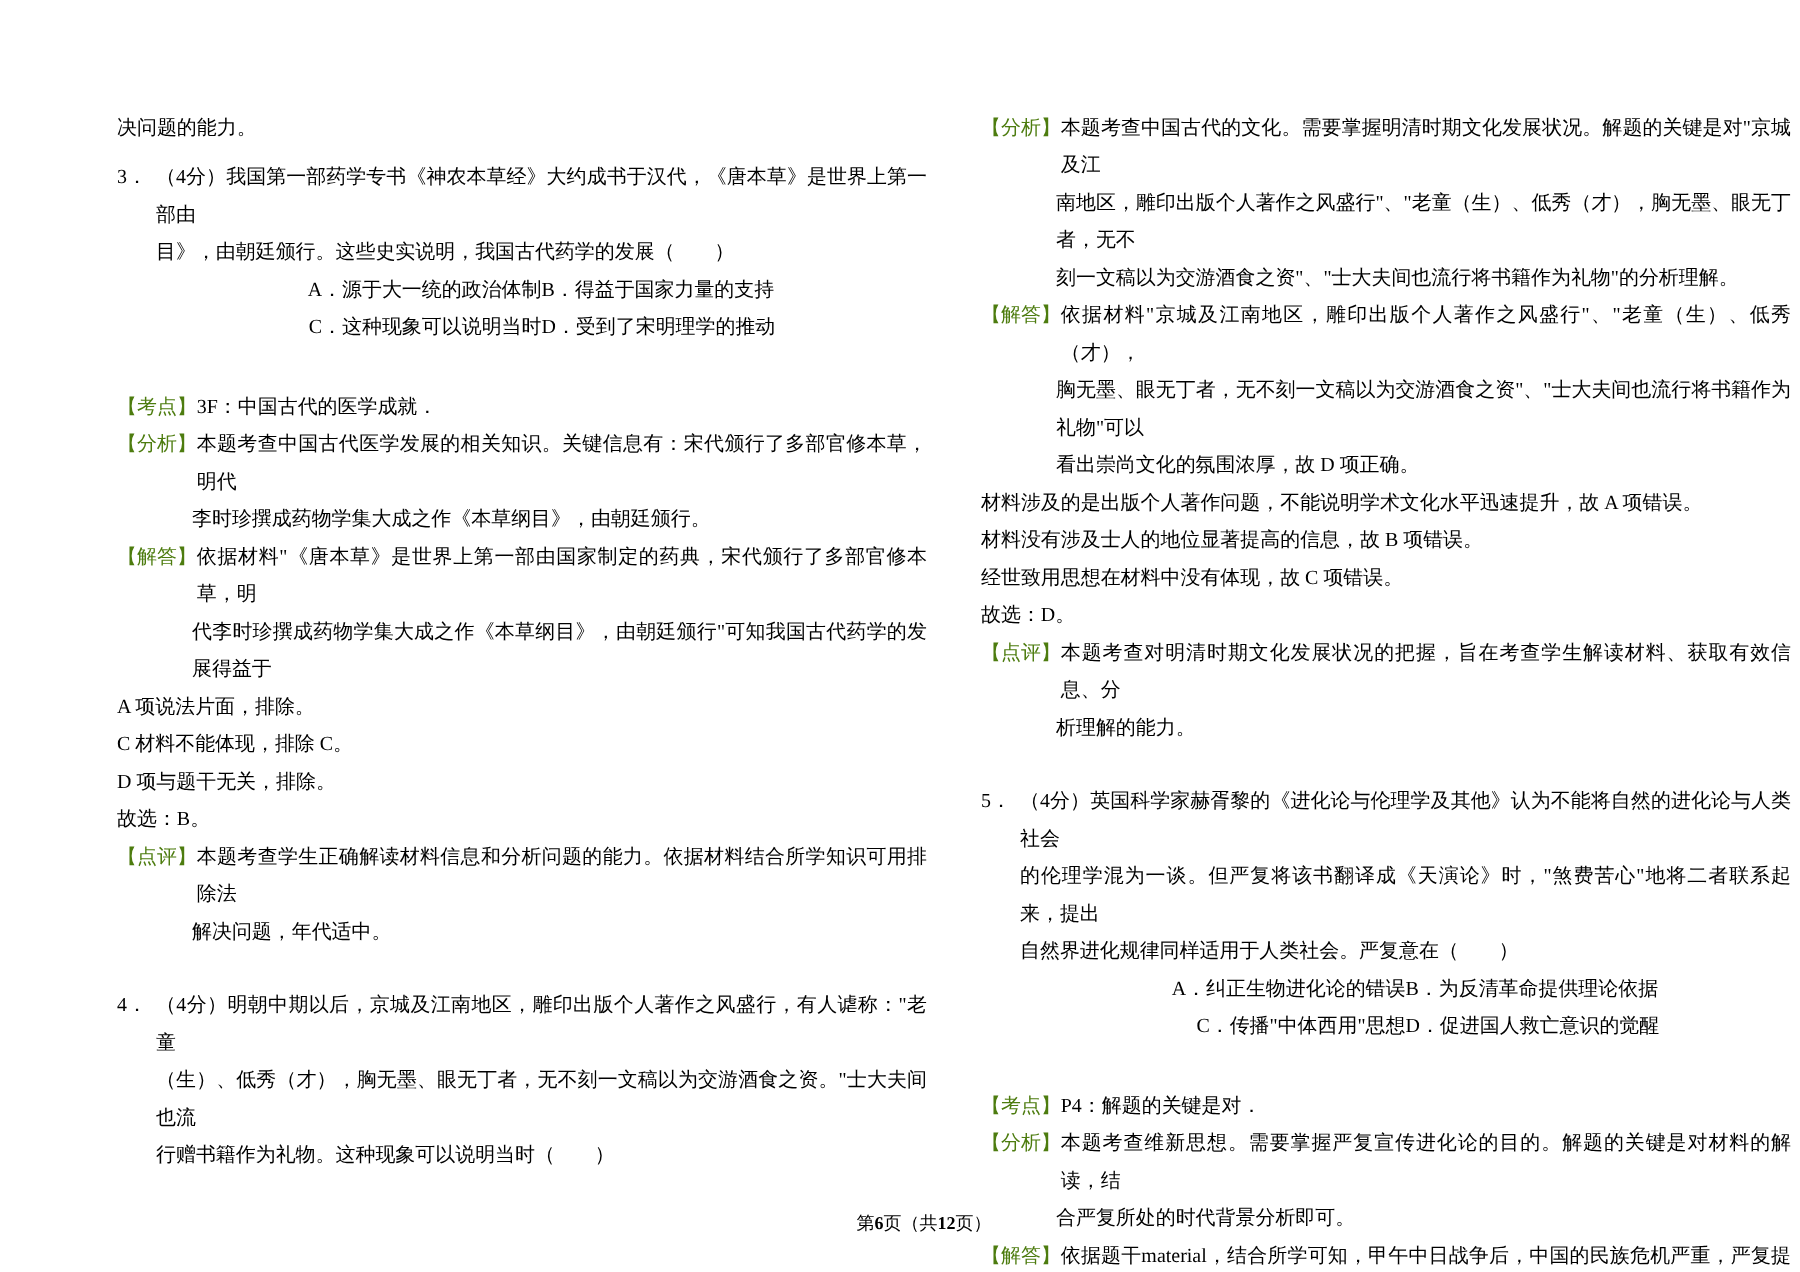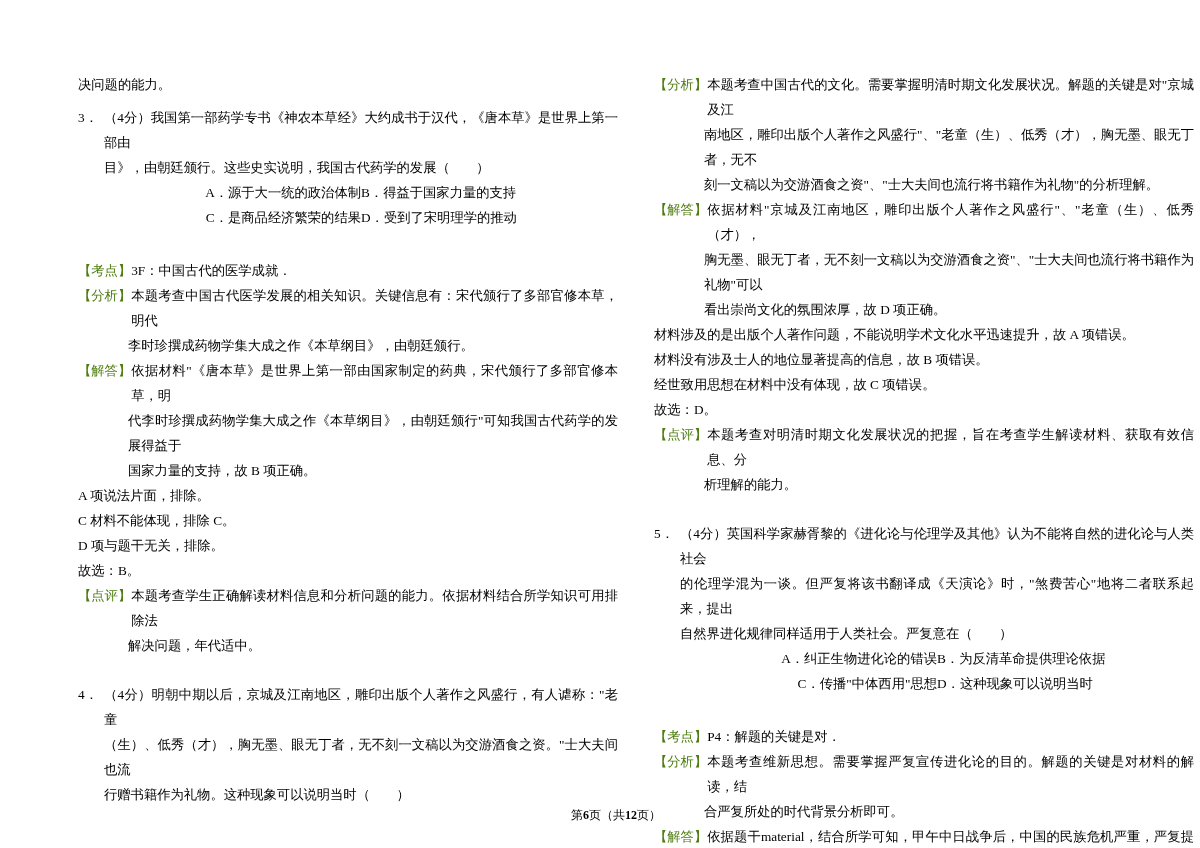--- a/index.html
+++ b/index.html
@@ -137,21 +137,21 @@
             <span>（4分）</span><span>我国第一部药学专书《神农本草经》大约成书于汉代，《唐本草》是世界上第一部由</span>
           </div>
         </div>
         <div class="q-cont">目》，由朝廷颁行。这些史实说明，我国古代药学的发展（　　）</div>
         <div class="opts">
           <div class="opt-row">
             <div class="opt-a">A．源于大一统的政治体制</div>
             <div class="opt-b">B．得益于国家力量的支持</div>
           </div>
           <div class="opt-row">
-            <div class="opt-a">C．是商品经济繁荣的结果</div>
+            <div class="opt-a">C．这种现象可以说明当时</div>
             <div class="opt-b">D．受到了宋明理学的推动</div>
           </div>
         </div>
       </div>
 
       <div class="gap-md"></div>
 
       <div class="ana-block">
         <div class="ana-row">
           <div class="tag">【考点】</div>
@@ -166,21 +166,20 @@
         </div>
         <div class="ana-cont">李时珍撰成药物学集大成之作《本草纲目》，由朝廷颁行。</div>
       </div>
 
       <div>
         <div class="ana-row">
           <div class="tag">【解答】</div>
           <div class="ana-text">依据材料"《唐本草》是世界上第一部由国家制定的药典，宋代颁行了多部官修本草，明</div>
         </div>
         <div class="ana-cont">代李时珍撰成药物学集大成之作《本草纲目》，由朝廷颁行"可知我国古代药学的发展得益于</div>
-        <div class="ana-cont">国家力量的支持，故 B 项正确。</div>
       </div>
 
       <div class="plain">A 项说法片面，排除。</div>
       <div class="plain">C 材料不能体现，排除 C。</div>
       <div class="plain">D 项与题干无关，排除。</div>
       <div class="plain">故选：B。</div>
 
       <div>
         <div class="ana-row">
           <div class="tag">【点评】</div>
@@ -249,21 +248,21 @@
         </div>
         <div class="q-cont">的伦理学混为一谈。但严复将该书翻译成《天演论》时，"煞费苦心"地将二者联系起来，提出</div>
         <div class="q-cont">自然界进化规律同样适用于人类社会。严复意在（　　）</div>
         <div class="opts">
           <div class="opt-row">
             <div class="opt-a">A．纠正生物进化论的错误</div>
             <div class="opt-b">B．为反清革命提供理论依据</div>
           </div>
           <div class="opt-row">
             <div class="opt-a">C．传播"中体西用"思想</div>
-            <div class="opt-b">D．这种现象可以说明当时</div>
+            <div class="opt-b">D．促进国人救亡意识的觉醒</div>
           </div>
         </div>
       </div>
 
       <div class="gap-md"></div>
 
       <div class="ana-block">
         <div class="ana-row">
           <div class="tag">【考点】</div>
           <div class="ana-text">P4：解题的关键是对．</div>

